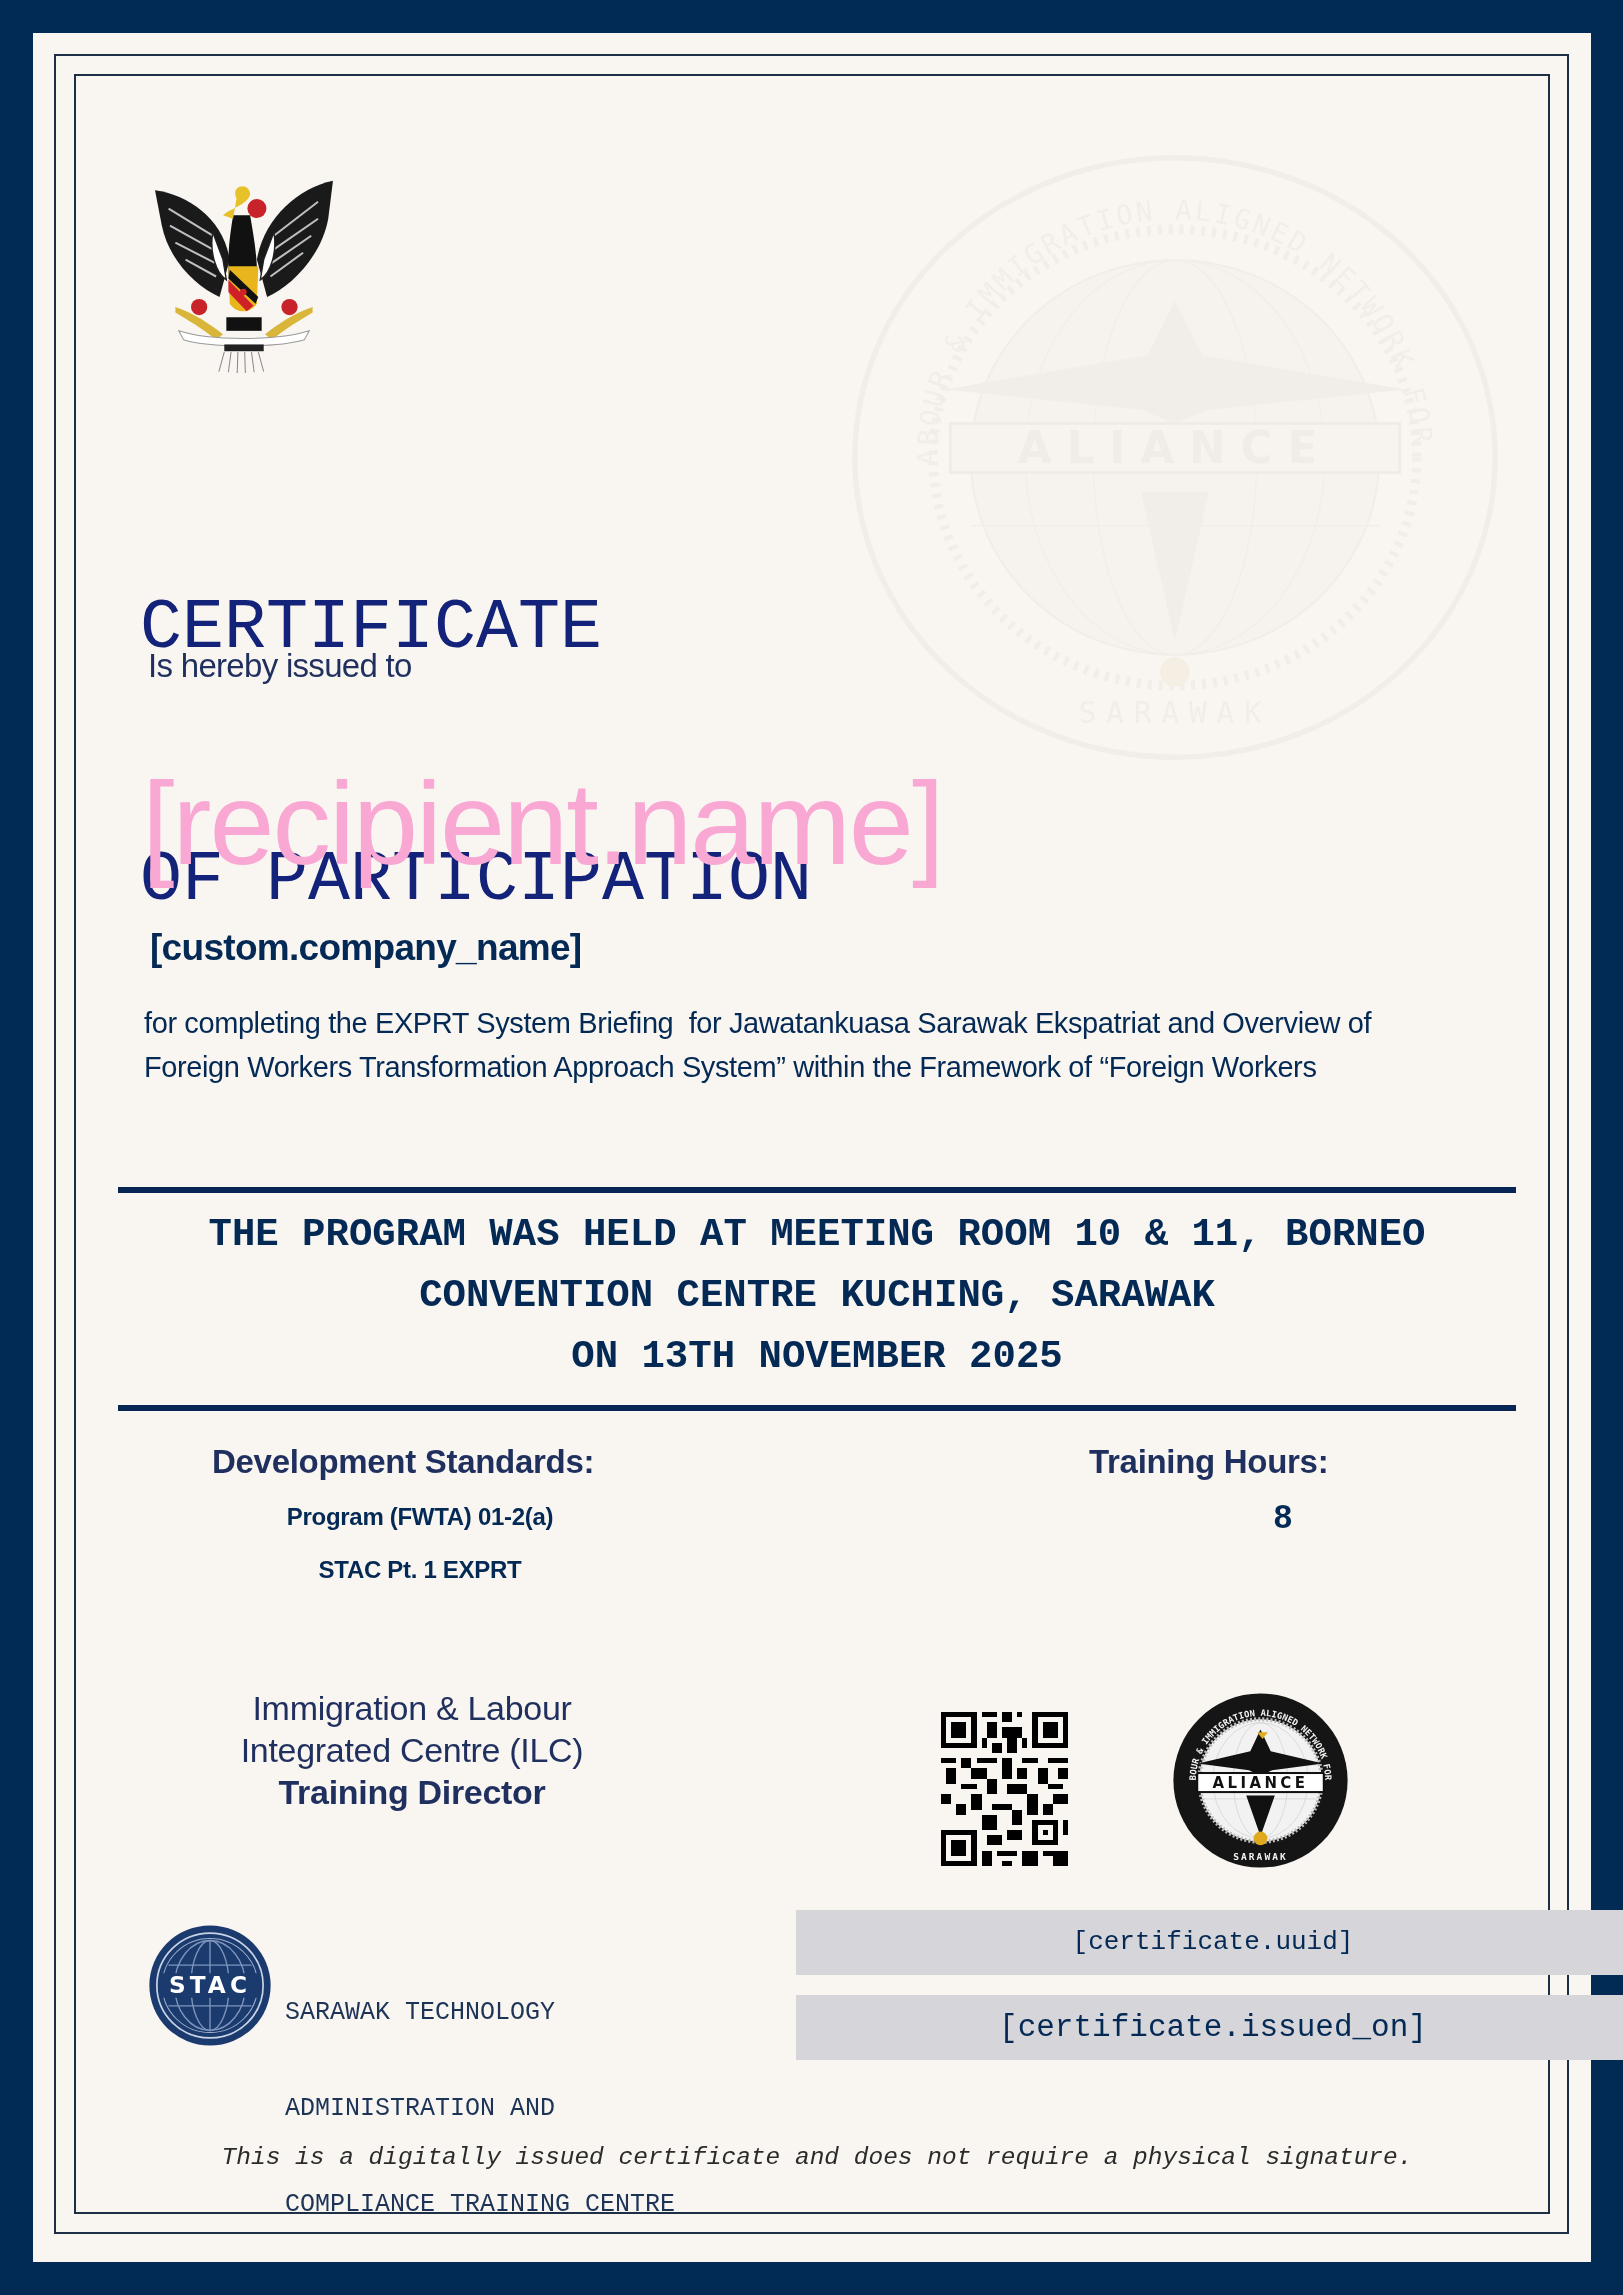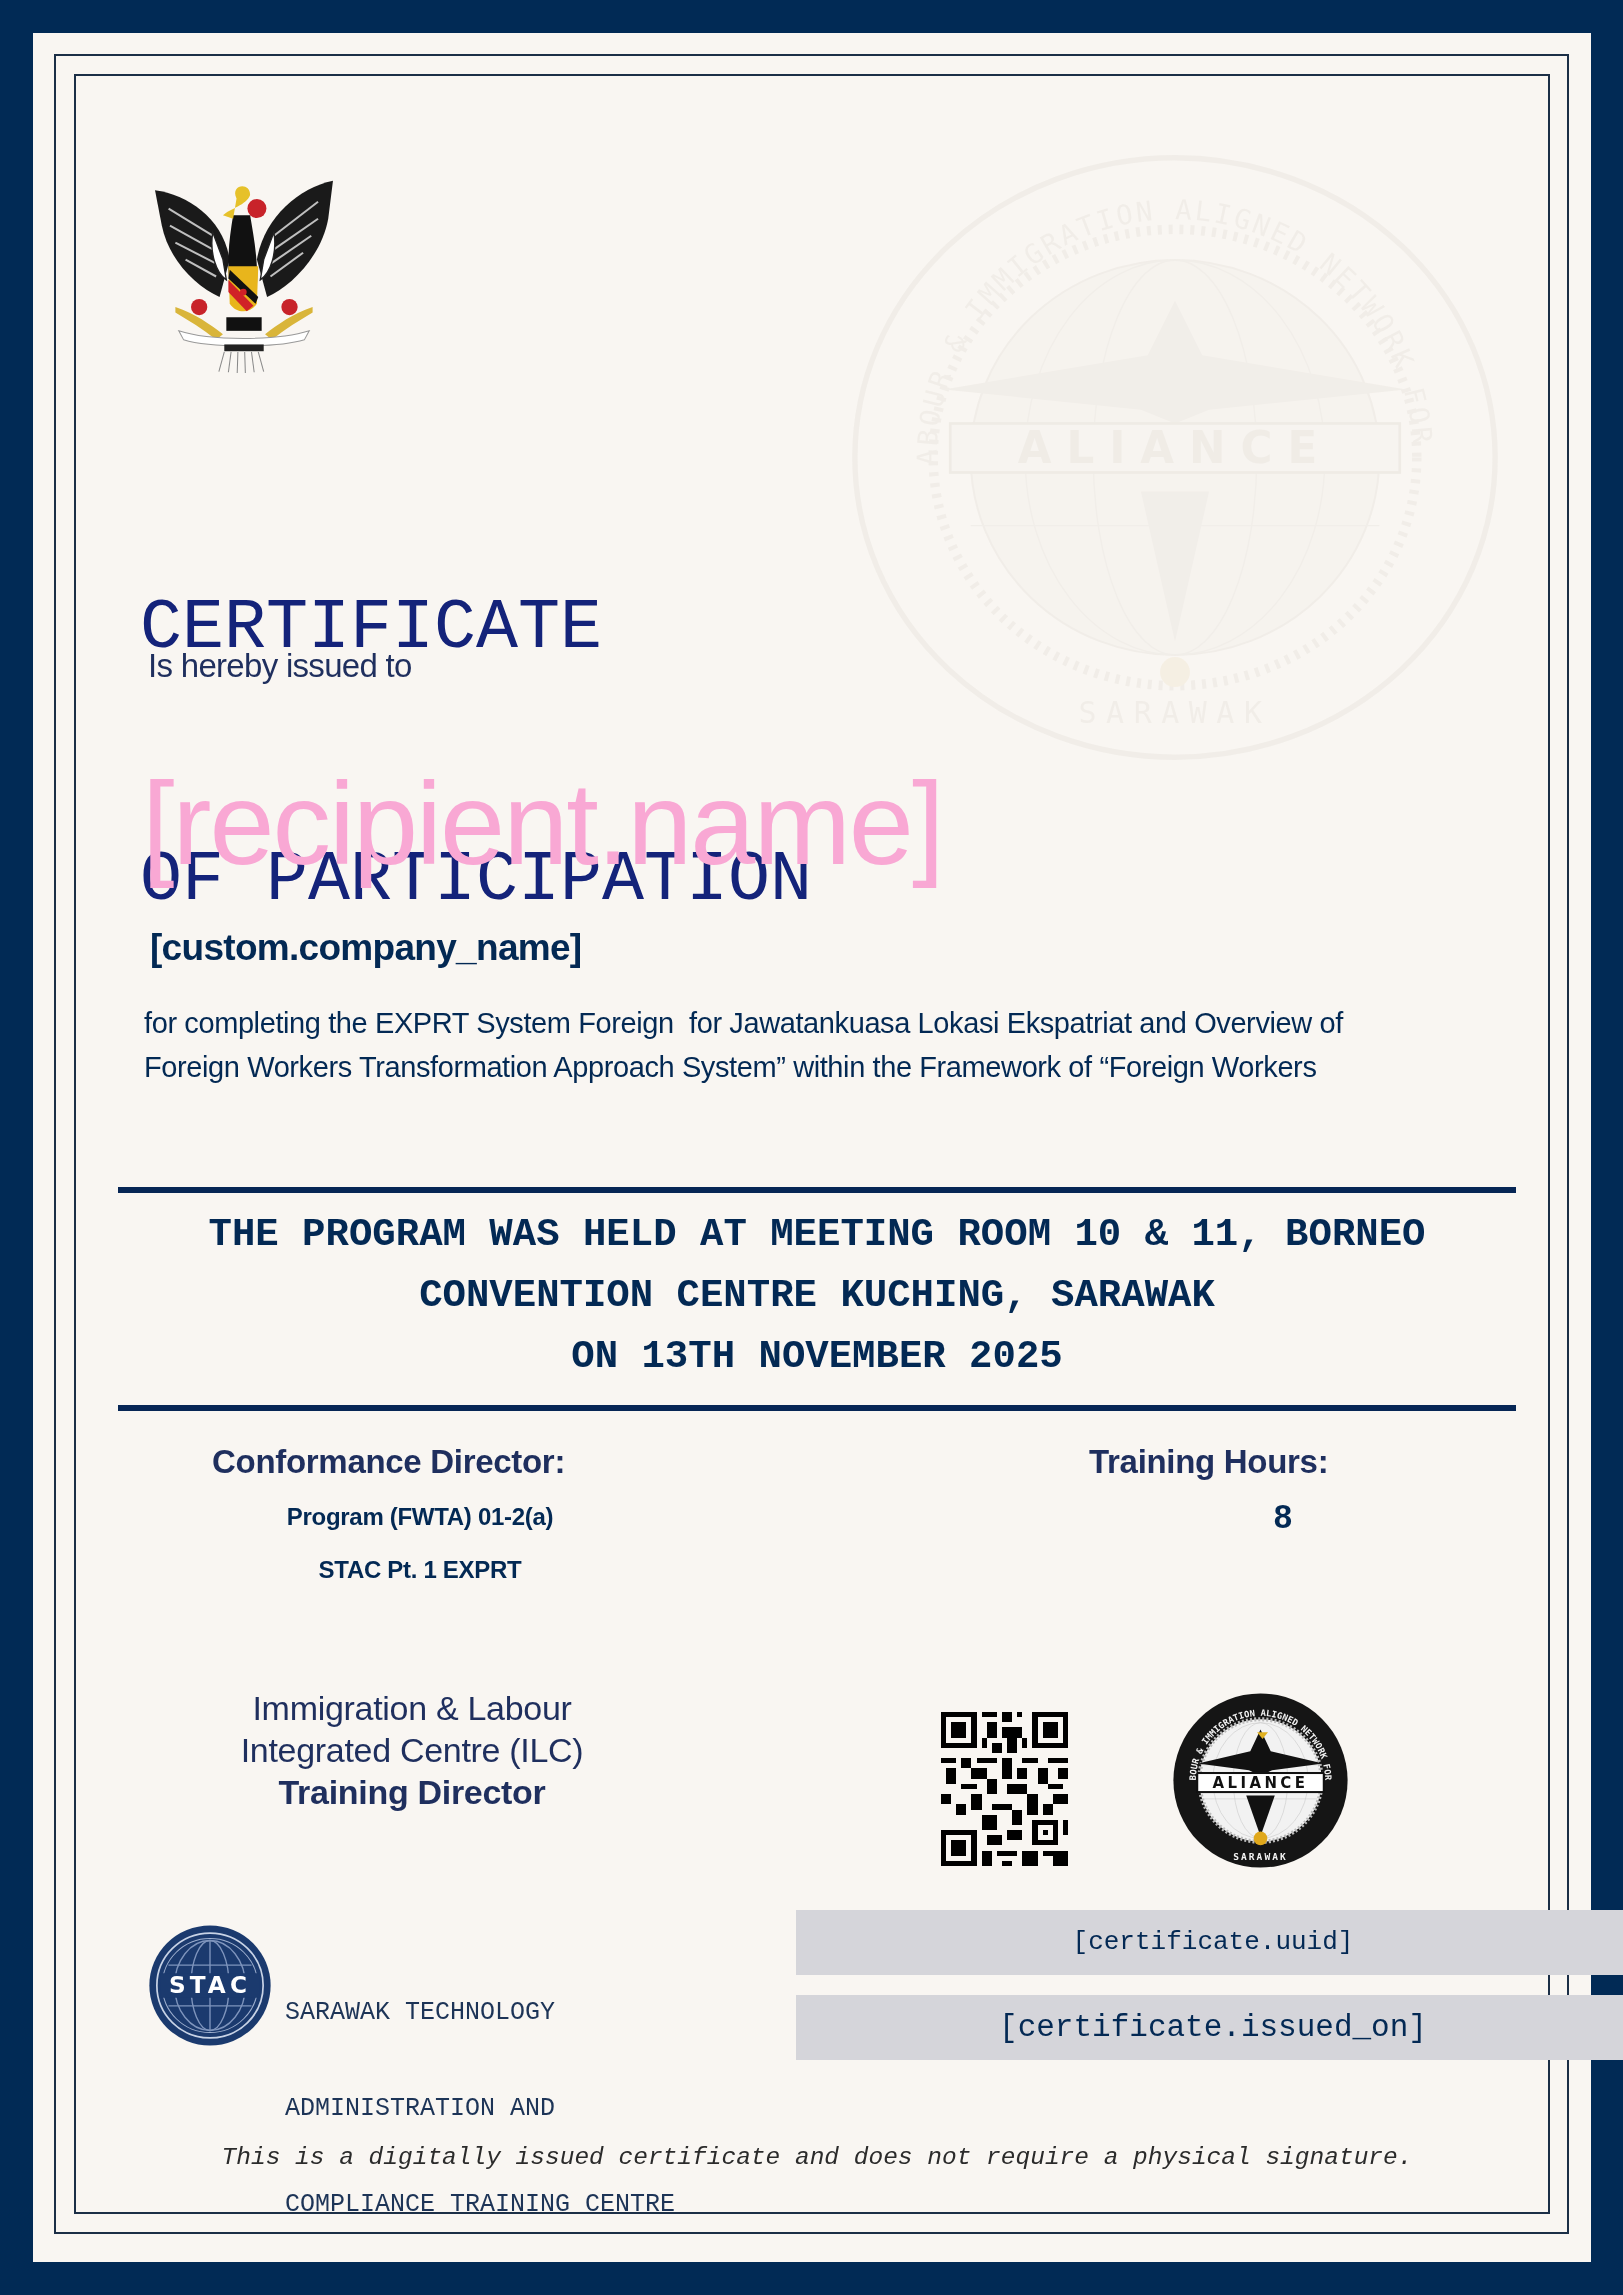--- a/index.html
+++ b/index.html
@@ -114,33 +114,33 @@
 <div class="abs title mono">
   <div>CERTIFICATE</div>
   <div>OF PARTICIPATION</div>
 </div>
 
 <div class="abs granted sans">Is hereby issued to</div>
 <div class="abs recipient sans">[recipient.name]</div>
 <div class="abs company sans">[custom.company_name]</div>
 
 <div class="abs body-text sans">
-  <div style="white-space:pre;">for completing the EXPRT System Foreign  for Jawatankuasa Lokasi Ekspatriat and Overview of</div>
+  <div style="white-space:pre;">for completing the EXPRT System Briefing  for Jawatankuasa Sarawak Ekspatriat and Overview of</div>
   <div>Foreign Workers Transformation Approach System” within the Framework of “Foreign Workers</div>
 </div>
 
 <div class="abs rule" style="top:1187px;"></div>
 <div class="abs venue mono">
   <div>THE PROGRAM WAS HELD AT MEETING ROOM 10 &amp; 11, BORNEO</div>
   <div>CONVENTION CENTRE KUCHING, SARAWAK</div>
   <div>ON 13TH NOVEMBER 2025</div>
 </div>
 <div class="abs rule" style="top:1405px;"></div>
 
-<div class="abs conf-label sans">Conformance Director:</div>
+<div class="abs conf-label sans">Development Standards:</div>
 <div class="abs conf-item sans" style="top:1503px;">Program (FWTA) 01-2(a)</div>
 <div class="abs conf-item sans" style="top:1556px;">STAC Pt. 1 EXPRT</div>
 
 <div class="abs hours-label sans">Training Hours:</div>
 <div class="abs hours-value sans">8</div>
 
 <div class="abs director sans">
   <div>Immigration &amp; Labour</div>
   <div>Integrated Centre (ILC)</div>
   <b>Training Director</b>

